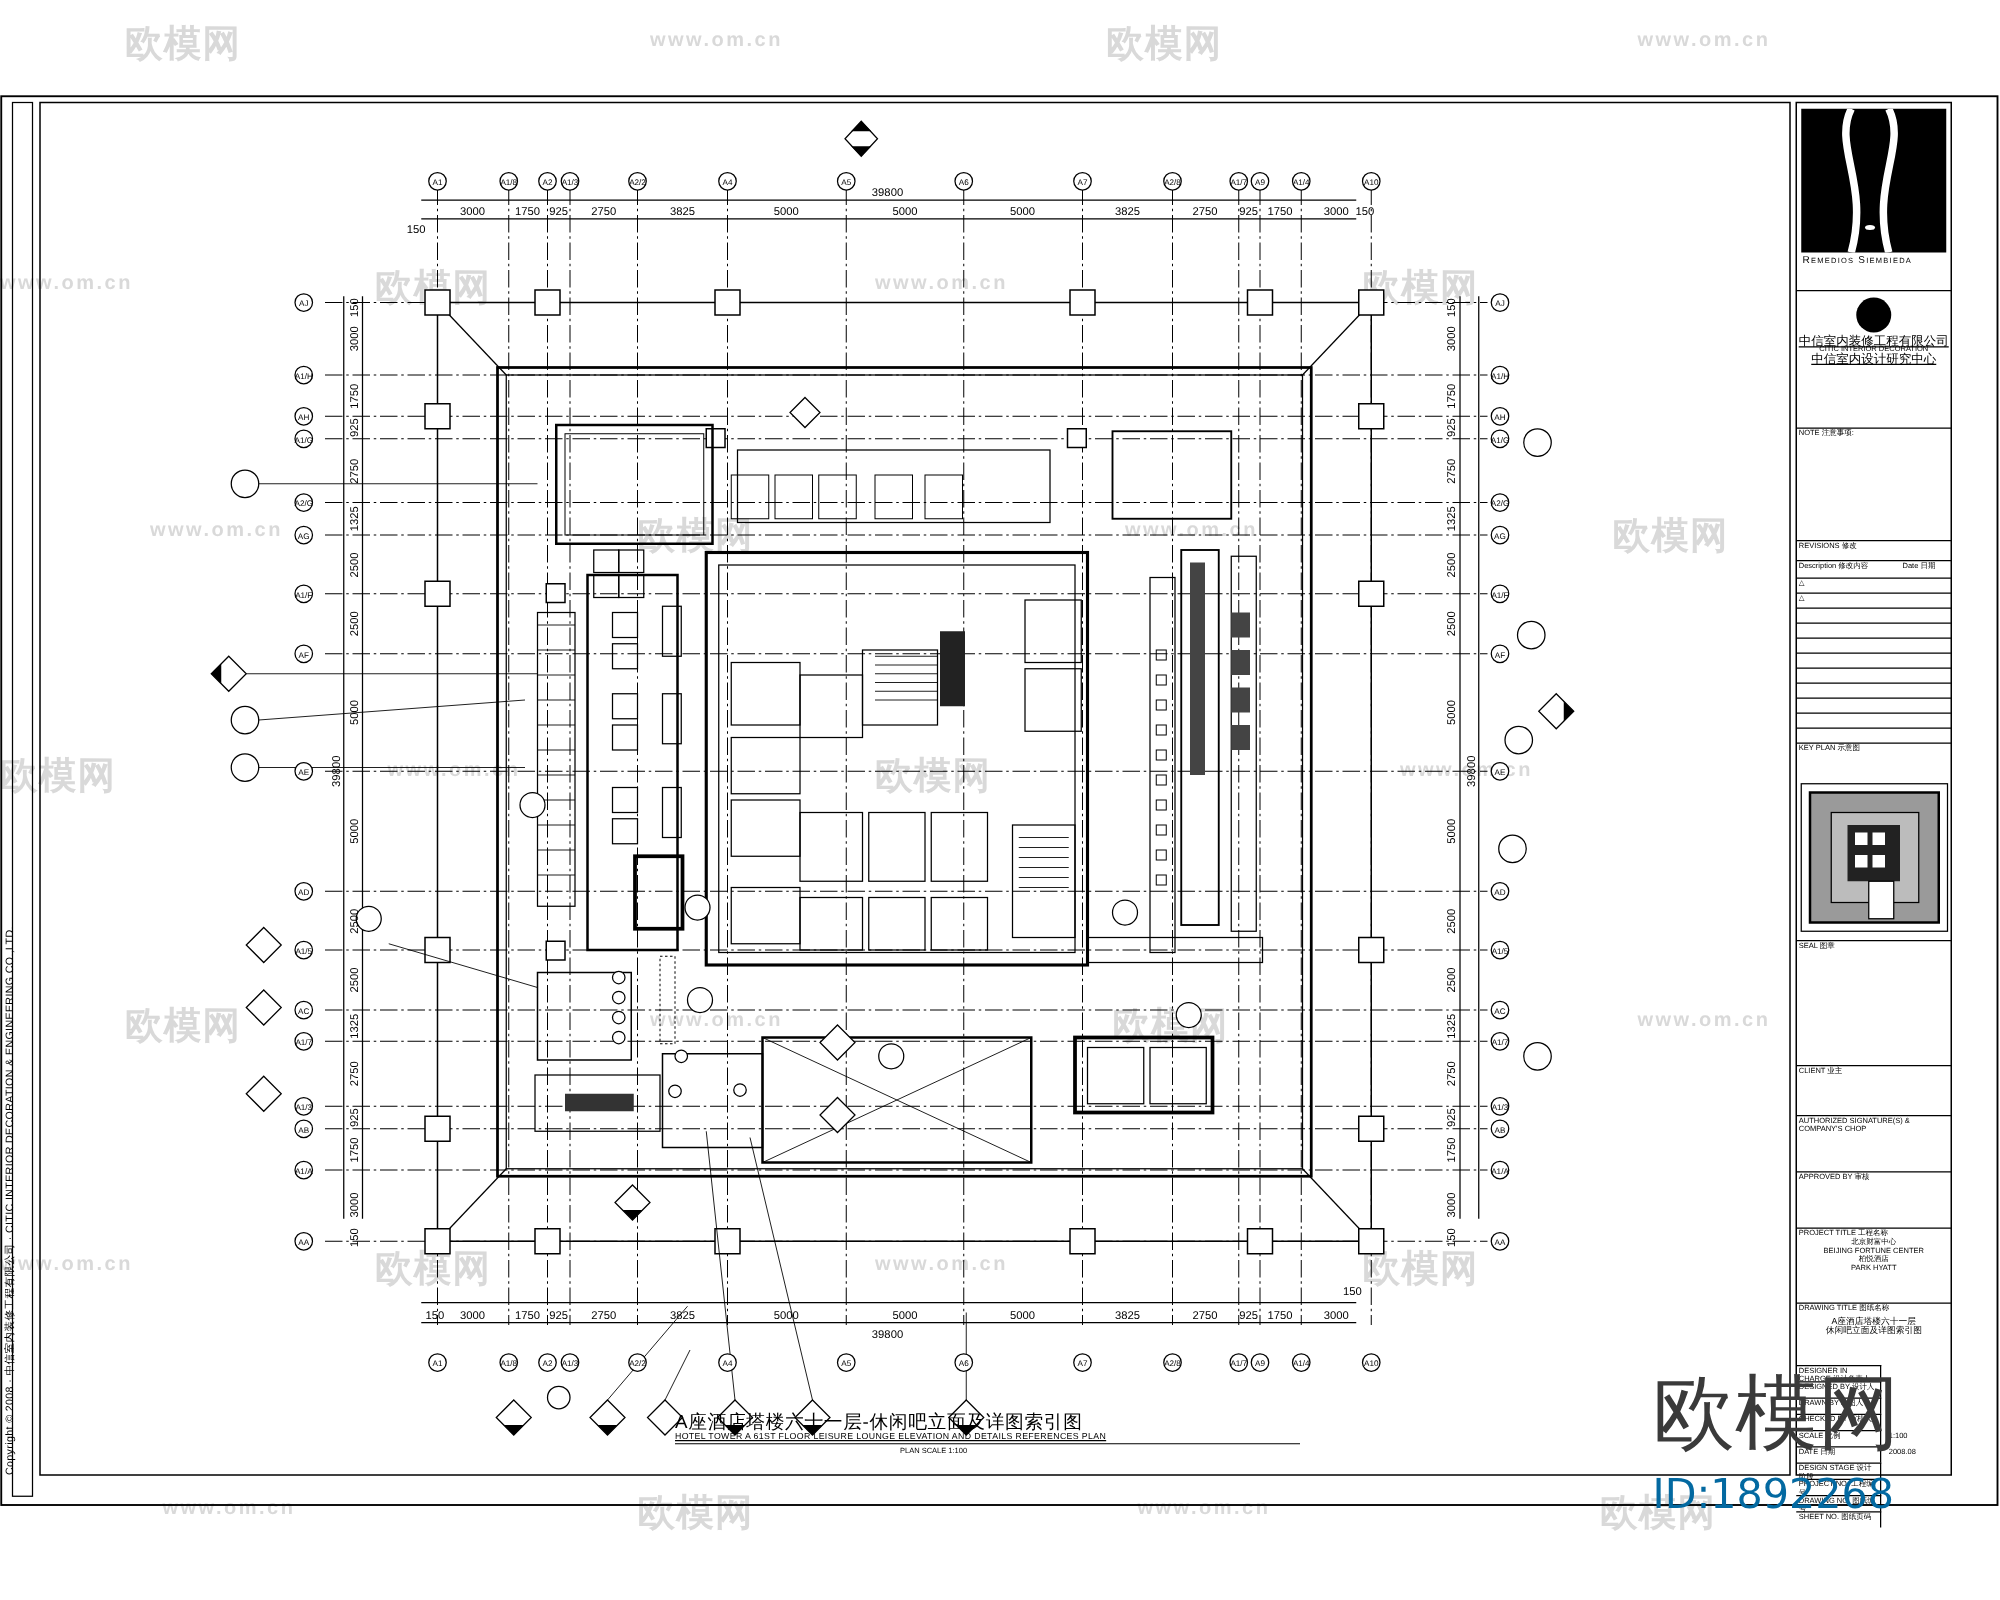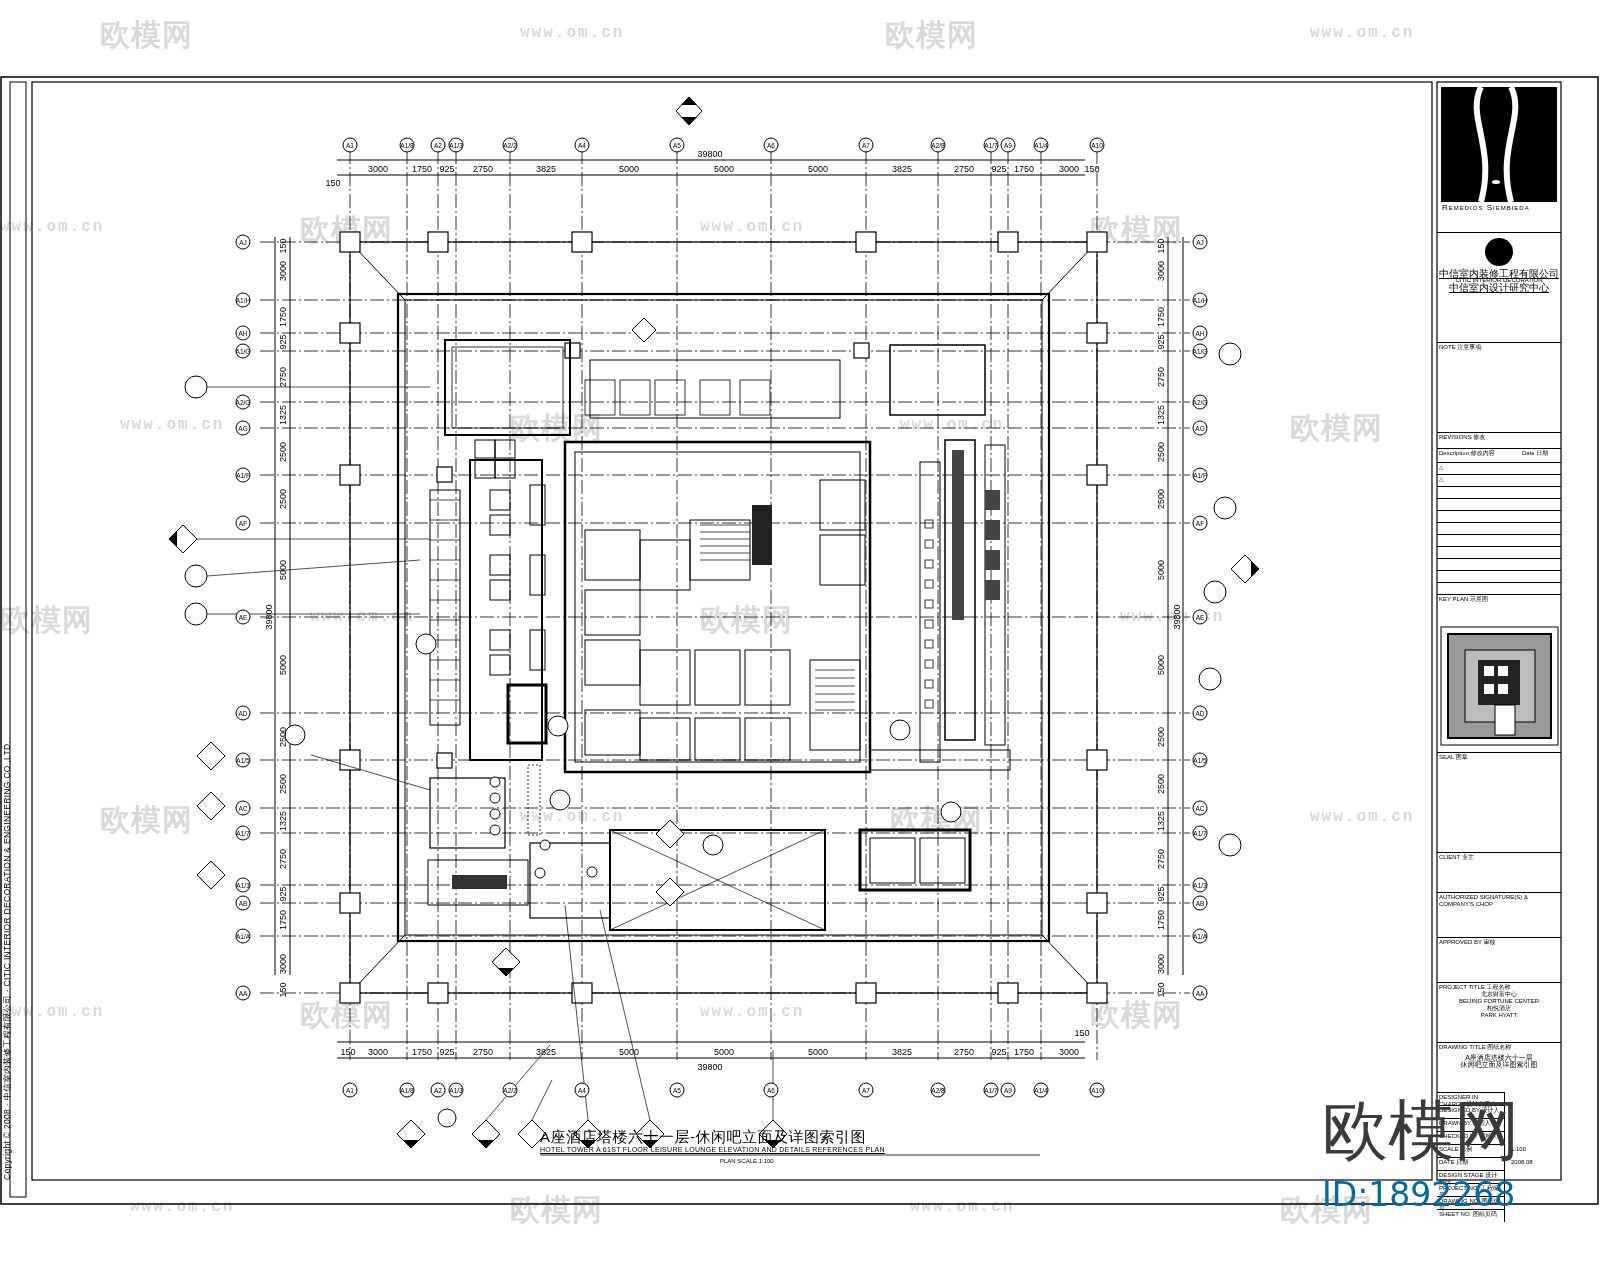--- a/index.html
+++ b/index.html
@@ -1,19 +1,19 @@
 <!DOCTYPE html>
 <html><head>
 <meta charset="utf-8">
 <style>
   html,body{margin:0;padding:0;background:#ffffff;}
   body{width:1600px;height:1280px;position:relative;overflow:hidden;font-family:"Liberation Sans",sans-serif;color:#000;}
   #sheet{position:absolute;left:0;top:0;width:1600px;height:1004px;}
   .wm{position:absolute;color:#d9d9d9;font-weight:bold;font-size:30px;letter-spacing:1px;white-space:nowrap;pointer-events:none;}
-  .wm.url{font-size:16px;letter-spacing:2px;font-family:Liberation Mono, monospace;}
+  .wm.url{font-size:16px;letter-spacing:2px;}
   .bigwm{position:absolute;left:1322px;top:1098px;color:#3a3a3a;font-size:66px;line-height:66px;font-family:"DejaVu Sans",sans-serif;}
   .bigid{position:absolute;left:1322px;top:1175px;color:#0369a1;font-size:33px;font-family:"DejaVu Sans",sans-serif;}
   .side-text{position:absolute;left:2px;top:1180px;transform-origin:0 0;transform:rotate(-90deg);font-size:8.5px;white-space:nowrap;letter-spacing:.3px;}
   .tb{position:absolute;left:1437px;top:82px;width:124px;height:1098px;font-size:6px;line-height:7px;}
   .tb .row{position:absolute;left:0;width:124px;border-top:1px solid #000;padding:1px 2px;box-sizing:border-box;}
   .logo{position:absolute;left:4px;top:5px;width:116px;height:115px;background:#000;}
   .logo-name{position:absolute;left:5px;top:122px;font-size:8px;letter-spacing:1px;font-variant:small-caps;}
   .co-cn{font-size:10px;text-decoration:underline;white-space:nowrap;}
   .title-cn{position:absolute;left:540px;top:1128px;font-size:15px;letter-spacing:.5px;}
   .title-en{position:absolute;left:540px;top:1146px;font-size:7px;letter-spacing:.3px;text-decoration:underline;}

